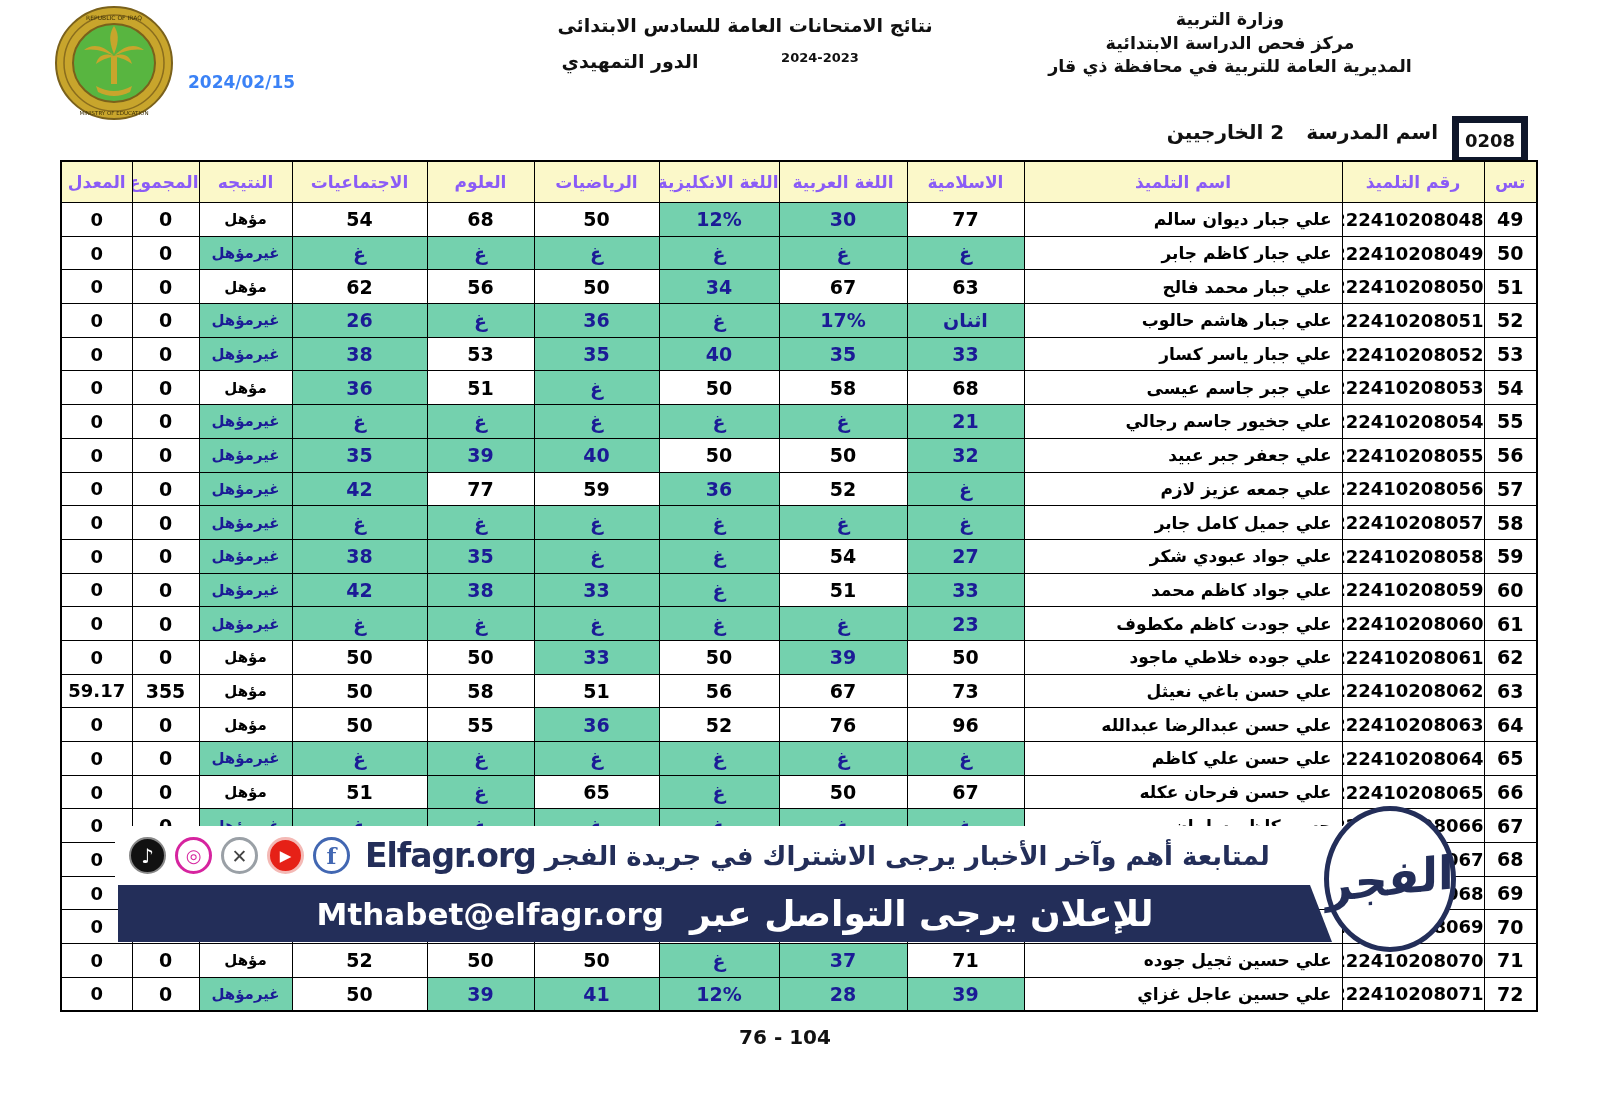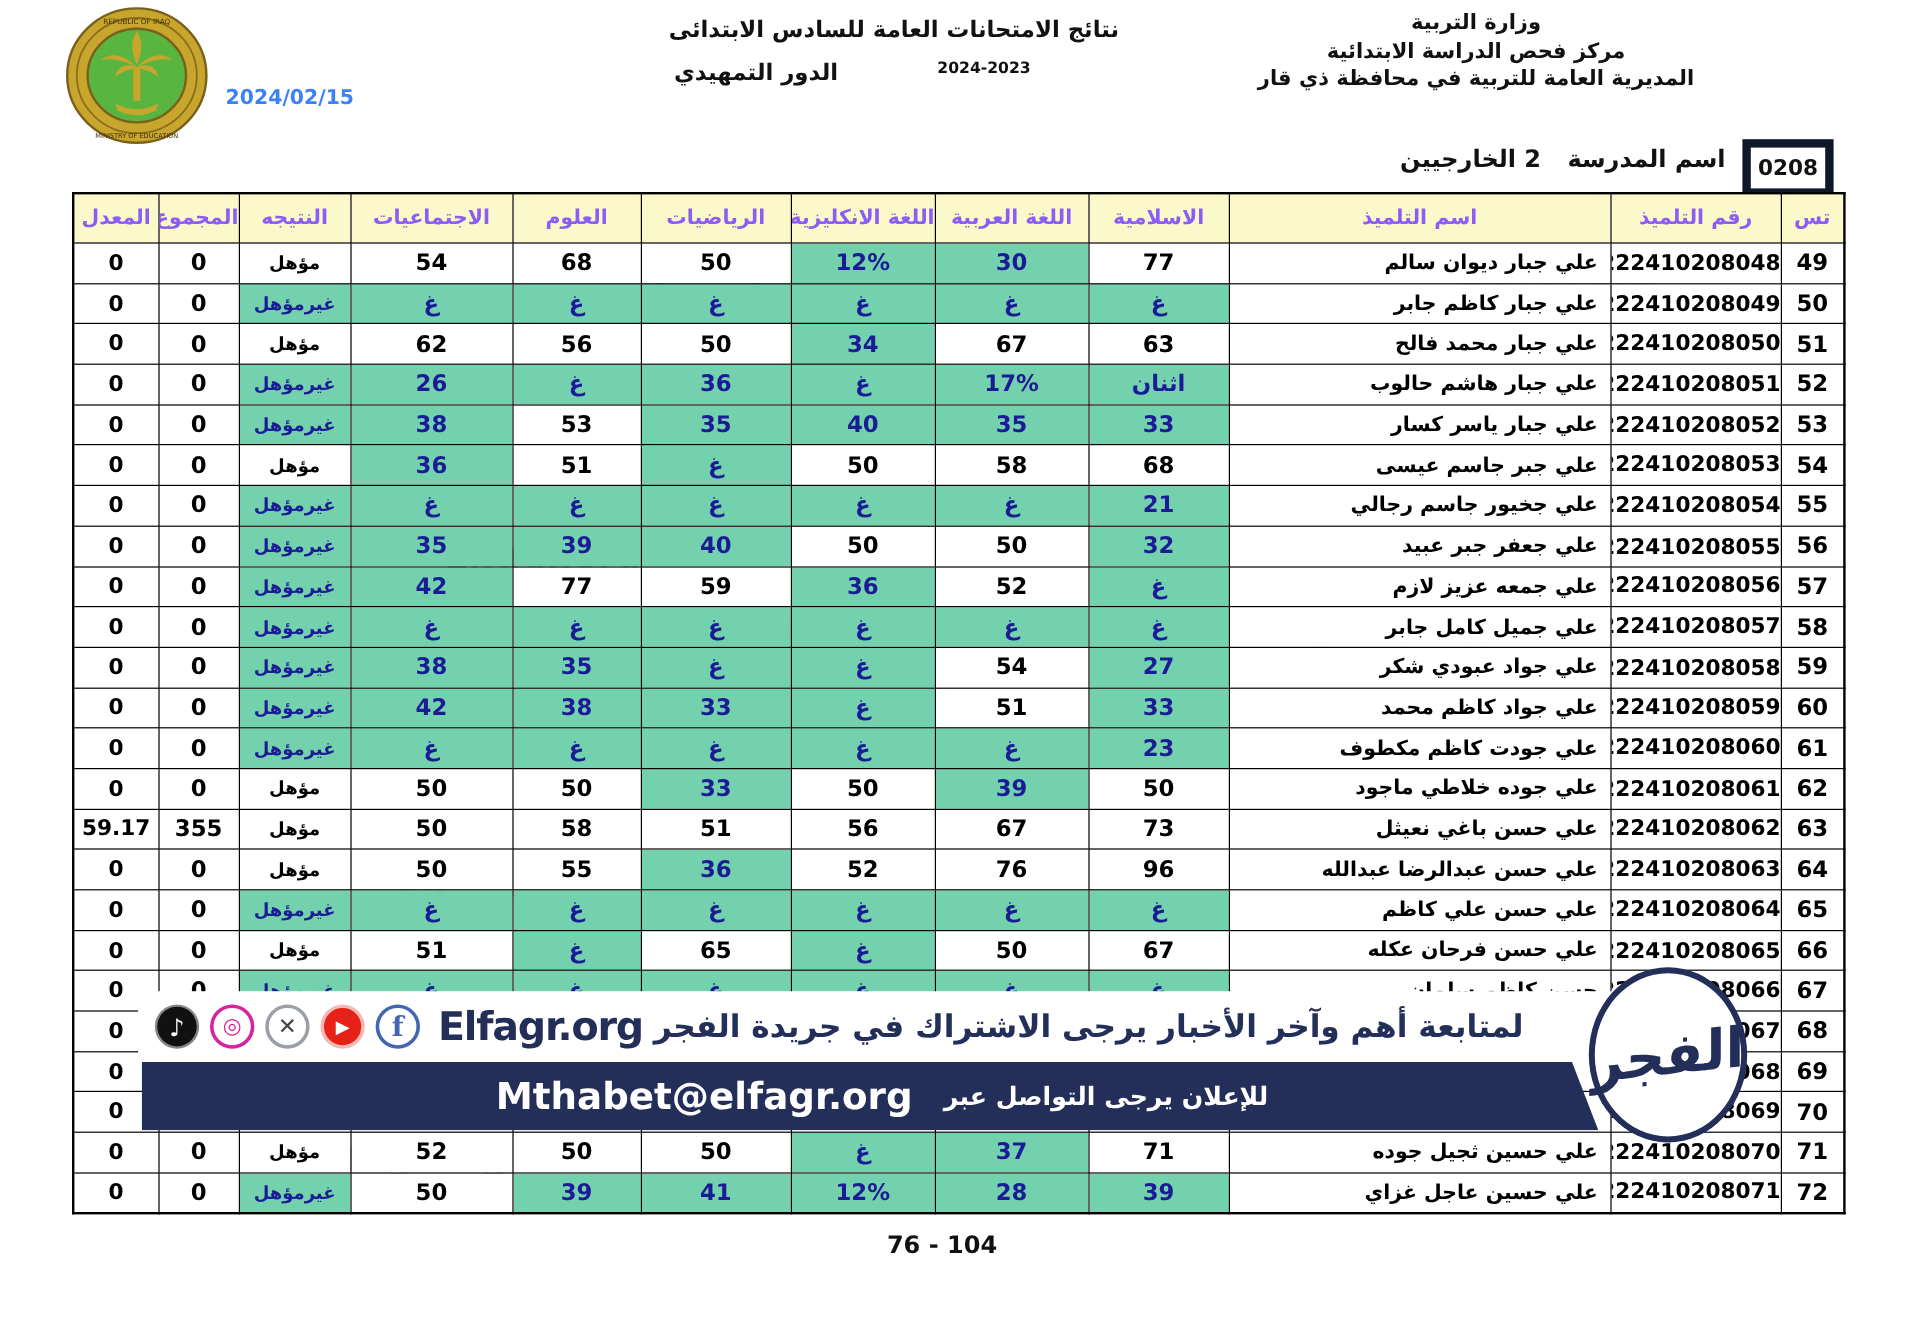--- a/index.html
+++ b/index.html
@@ -43,21 +43,21 @@
   .sicon{width:37px;height:37px;border-radius:50%;display:flex;align-items:center;justify-content:center;
          font-weight:bold;box-sizing:border-box;flex:0 0 auto;}
   .ic-tiktok{background:#111;color:#fff;font-size:20px;border:2px solid #888;}
   .ic-insta{background:#fff;border:3px solid #d6249f;color:#d6249f;font-size:18px;}
   .ic-x{background:#fff;border:3px solid #9aa0a6;color:#444;font-size:19px;}
   .ic-yt{background:#e62117;color:#fff;font-size:15px;border:3px solid #f4b9b5;}
   .ic-fb{background:#fff;border:3px solid #4267B2;color:#4267B2;font-size:23px;font-family:"DejaVu Serif",serif;}
   .strip-navy{position:absolute;left:118px;top:885px;width:1214px;height:57px;background:var(--navy,#232e59);
           clip-path:polygon(0 0,calc(100% - 22px) 0,100% 100%,0 100%);
           display:flex;align-items:center;justify-content:center;gap:26px;direction:rtl;z-index:5;}
-  .strip-navy .ad-ar{font-size:21px;font-weight:bold;color:#fff;}
+  .strip-navy .ad-ar{font-size:36px;font-weight:bold;color:#fff;}
   .strip-navy .ad-mail{font-size:31px;font-weight:bold;color:#fff;direction:ltr;margin-left:20px;}
   .fajr-logo{position:absolute;left:1324px;top:806px;width:132px;height:146px;background:#fff;
           border:5px solid var(--navy,#232e59);border-radius:50%;display:flex;align-items:center;
           justify-content:center;z-index:6;box-sizing:border-box;}
   .fajr-logo span{font-size:46px;font-weight:bold;color:var(--navy,#232e59);transform:rotate(-6deg) skewX(-6deg);}
   
   .footer-range{position:absolute;left:685px;top:1025px;width:200px;text-align:center;
           font-size:20px;font-weight:bold;color:#111;}
 </style>
 </head>

